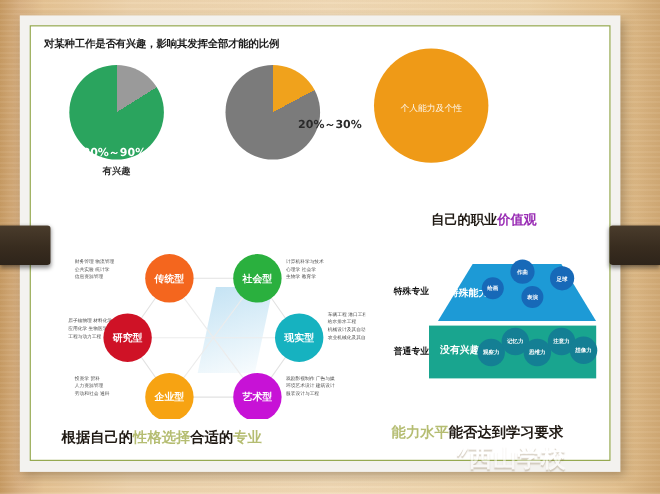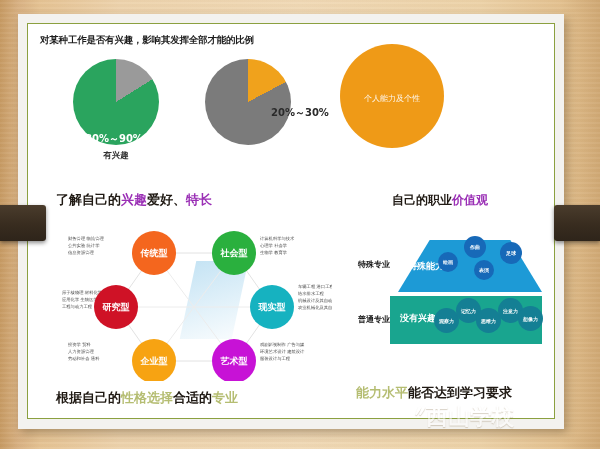--- a/index.html
+++ b/index.html
@@ -68,21 +68,21 @@
   .pies-title {
     font-size: 9.5px; font-weight: 700; color: #1c1c1c;
     letter-spacing: -0.2px; white-space: nowrap;
     padding-left: 2px;
   }
   .pies-card {
     position: absolute; left: 0; top: 17px;
     width: 290px; height: 131px; background: #fff;
   }
   .pie-wrap { position: absolute; top: 8px; width: 120px; text-align: center; }
-  .pie-wrap.a { left: 18px; }
+  .pie-wrap.a { left: 8px; }
   .pie-wrap.b { left: 150px; }
   .pie {
     width: 86px; height: 86px; border-radius: 50%;
     margin: 0 auto; position: relative;
   }
   .pie.green {
     background: conic-gradient(from 0deg, #9a9a9a 0deg 58deg, #2aa45e 58deg 360deg);
   }
   .pie.gray {
     background: conic-gradient(from 0deg, #f0a21c 0deg 62deg, #7b7b7b 62deg 360deg);
@@ -258,21 +258,20 @@
 
     </div>
   </div>
 
   <div class="block" id="circles">
     <div class="big-circle" style="background: rgb(239, 154, 23);">
       <div class="t2">个人能力及个性</div>
     </div>
   </div>
 
-  <div class="caption" id="cap1"><span class="dark">了解自己的</span><span class="purple">兴趣</span><span class="dark">爱好、</span><span class="purple">特长</span></div>
   <div class="caption" id="cap2"><span class="dark">自己的职业</span><span class="purple">价值观</span></div>
   <div class="caption" id="cap3"><span class="dark">根据自己的</span><span class="olive">性格选择</span><span class="dark">合适的</span><span class="olive">专业</span></div>
   <div class="caption" id="cap4"><span class="olive">能力水平</span><span class="dark">能否达到学习要求</span></div>
 
   <div class="block" id="hexcard">
     <div class="ribbon"></div>
     <svg class="hex-lines" width="272" height="160">
       <polygon points="94,32 174,32 212,86 174,140 94,140 56,86" fill="none" stroke="#e2e2e2" stroke-width="1"></polygon>
       <line x1="94" y1="32" x2="174" y2="140" stroke="#ececec" stroke-width="1"></line>
       <line x1="174" y1="32" x2="94" y2="140" stroke="#ececec" stroke-width="1"></line>

